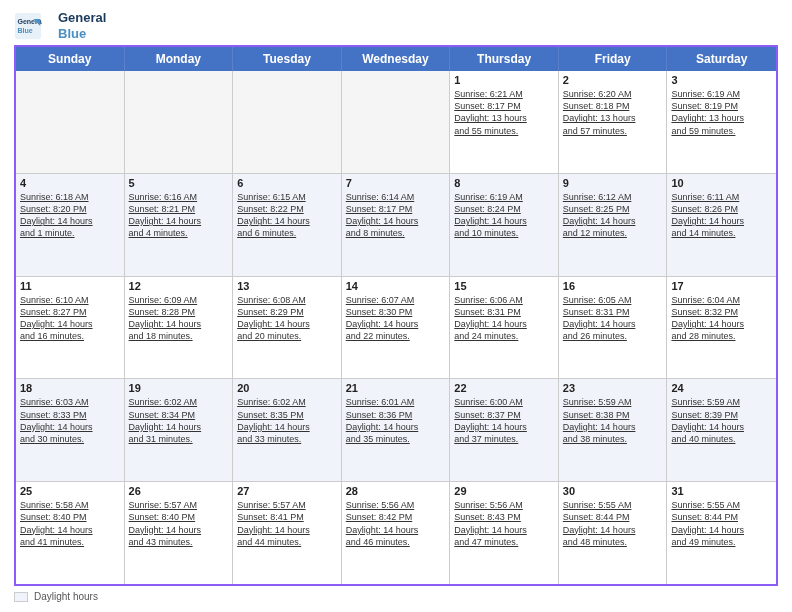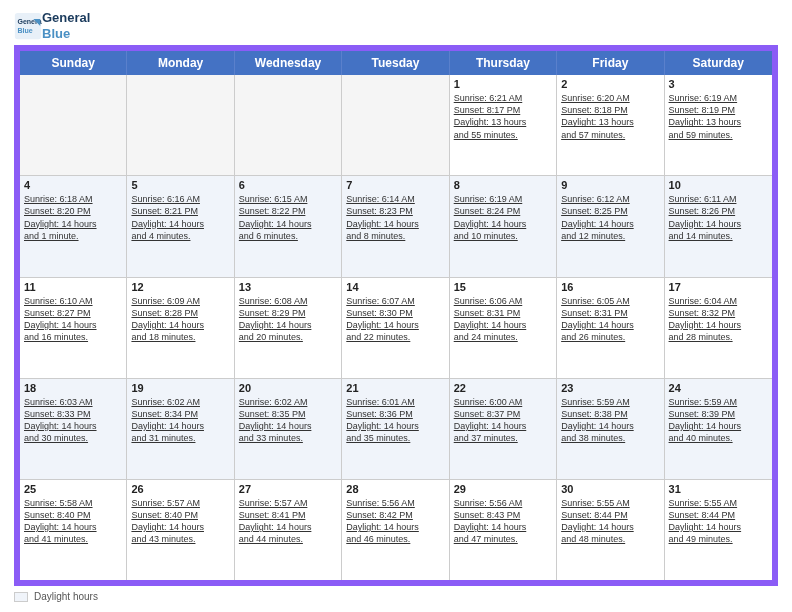--- a/index.html
+++ b/index.html
@@ -19,21 +19,21 @@
     }
     .header {
       display: flex;
       align-items: flex-start;
       justify-content: space-between;
       margin-bottom: 4px;
     }
     .logo {
       display: flex;
       align-items: center;
-      gap: 0;
+      gap: 16px;
     }
     .logo-text {
       font-size: 13px;
       font-weight: bold;
       color: #1a3a5c;
       line-height: 1.2;
     }
     .logo-text span {
       color: #4a90c4;
     }
@@ -51,21 +51,21 @@
     }
     .subtitle {
       font-size: 13px;
       color: #444;
       margin-top: 2px;
     }
     .calendar {
       flex: 1;
       display: flex;
       flex-direction: column;
-      border: 6px solid #8b5cf6;
+      border: 2px solid #8b5cf6;
     }
     .cal-header-row {
       display: grid;
       grid-template-columns: repeat(7, 1fr);
       background: #4472c4;
     }
     .cal-header-cell {
       color: #fff;
       font-size: 12px;
       font-weight: bold;
@@ -154,22 +154,22 @@
       </div>
     </div>
     <div class="title-block">
     </div>
   </div>
 
   <div class="calendar">
     <div class="cal-header-row">
     <div class="cal-header-cell">Sunday</div>
         <div class="cal-header-cell">Monday</div>
+        <div class="cal-header-cell">Tuesday</div>
         <div class="cal-header-cell">Wednesday</div>
-        <div class="cal-header-cell">Tuesday</div>
         <div class="cal-header-cell">Thursday</div>
         <div class="cal-header-cell">Friday</div>
         <div class="cal-header-cell">Saturday</div>
       </div>
     <div class="cal-body">
     <div class="cal-week">
           <div class="cal-cell empty"></div>
           <div class="cal-cell empty"></div>
           <div class="cal-cell empty"></div>
           <div class="cal-cell empty"></div>
@@ -213,21 +213,21 @@
           <div class="cal-cell alt-bg">
             <div class="day-num">6</div>
             <div class="cell-info" style="white-space: pre-line;">Sunrise: 6:15 AM
 Sunset: 8:22 PM
 Daylight: 14 hours
 and 6 minutes.</div>
           </div>
           <div class="cal-cell alt-bg">
             <div class="day-num">7</div>
             <div class="cell-info" style="white-space: pre-line;">Sunrise: 6:14 AM
-Sunset: 8:23 PM
+Sunset: 8:17 PM
 Daylight: 14 hours
 and 8 minutes.</div>
           </div>
           <div class="cal-cell alt-bg">
             <div class="day-num">8</div>
             <div class="cell-info" style="white-space: pre-line;">Sunrise: 6:19 AM
 Sunset: 8:24 PM
 Daylight: 14 hours
 and 10 minutes.</div>
           </div>

